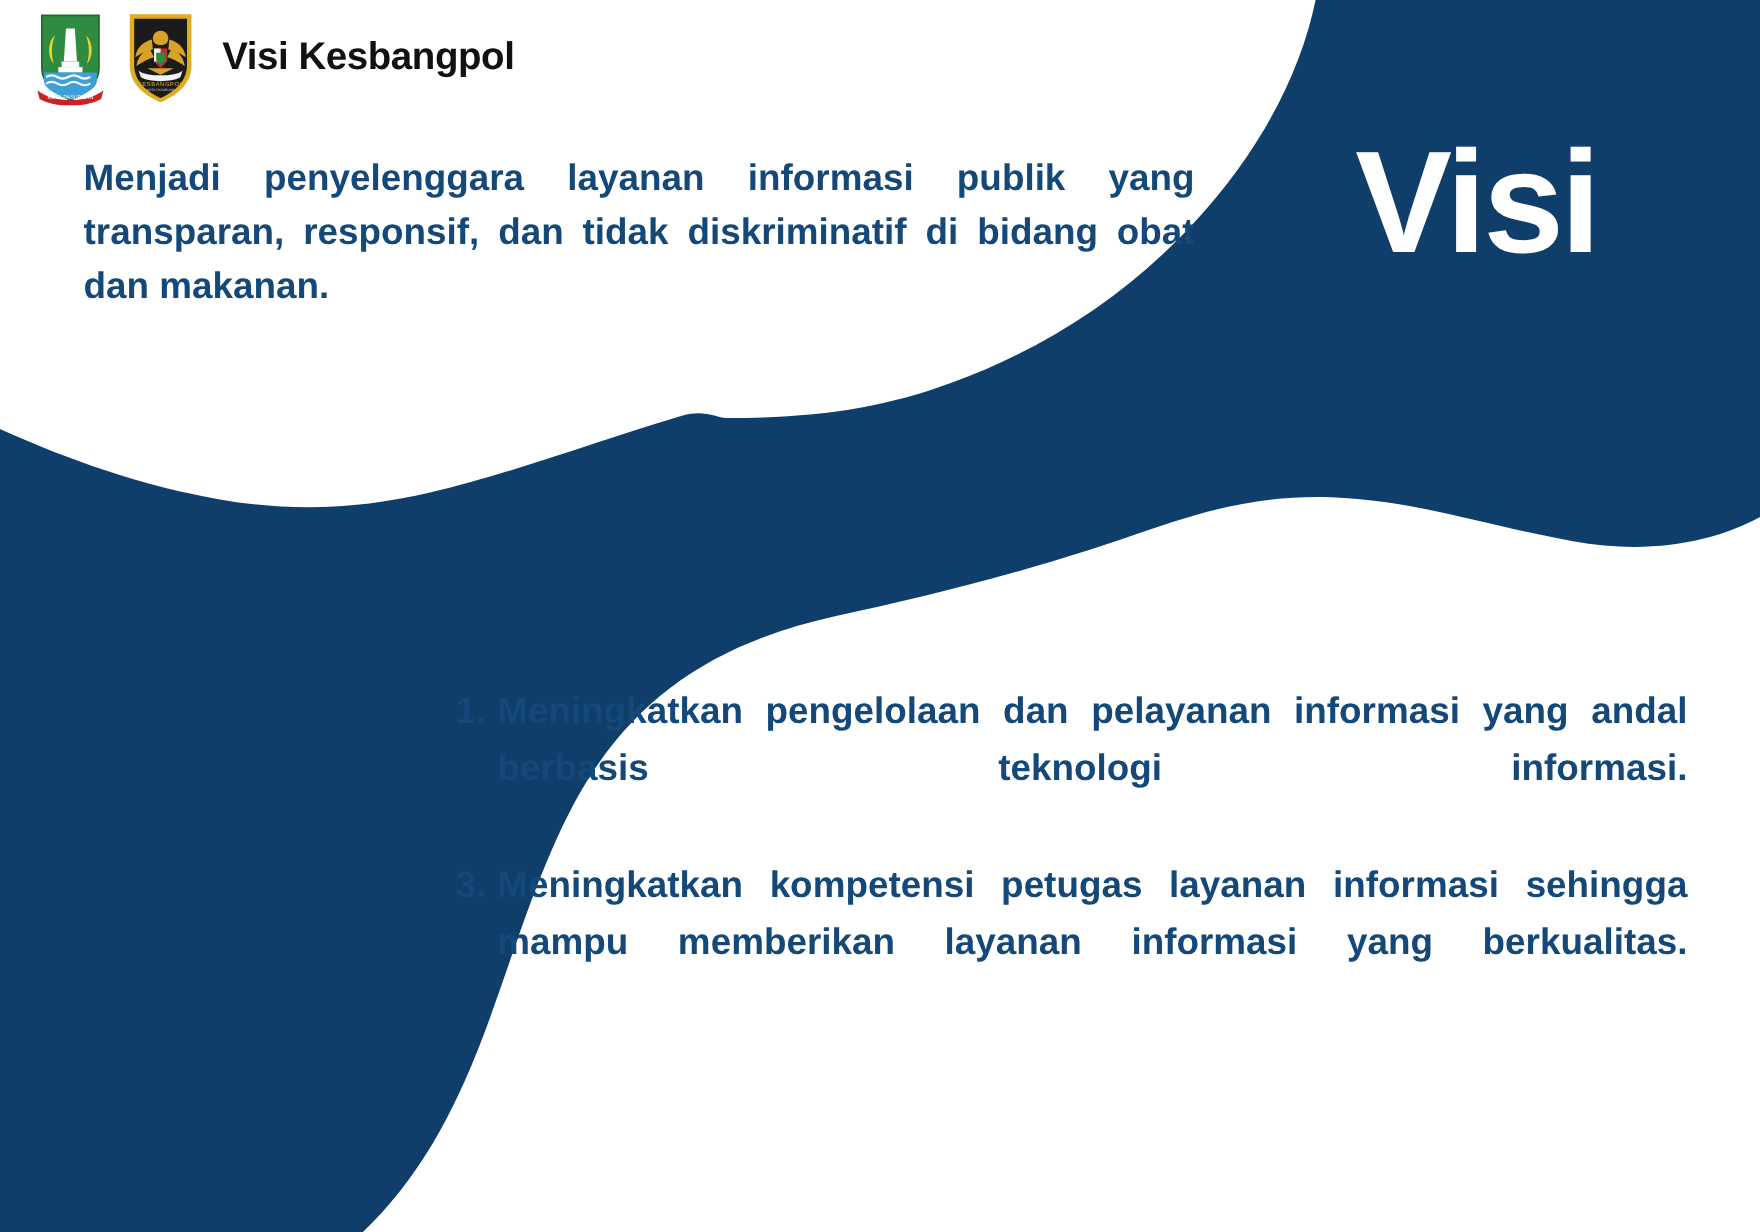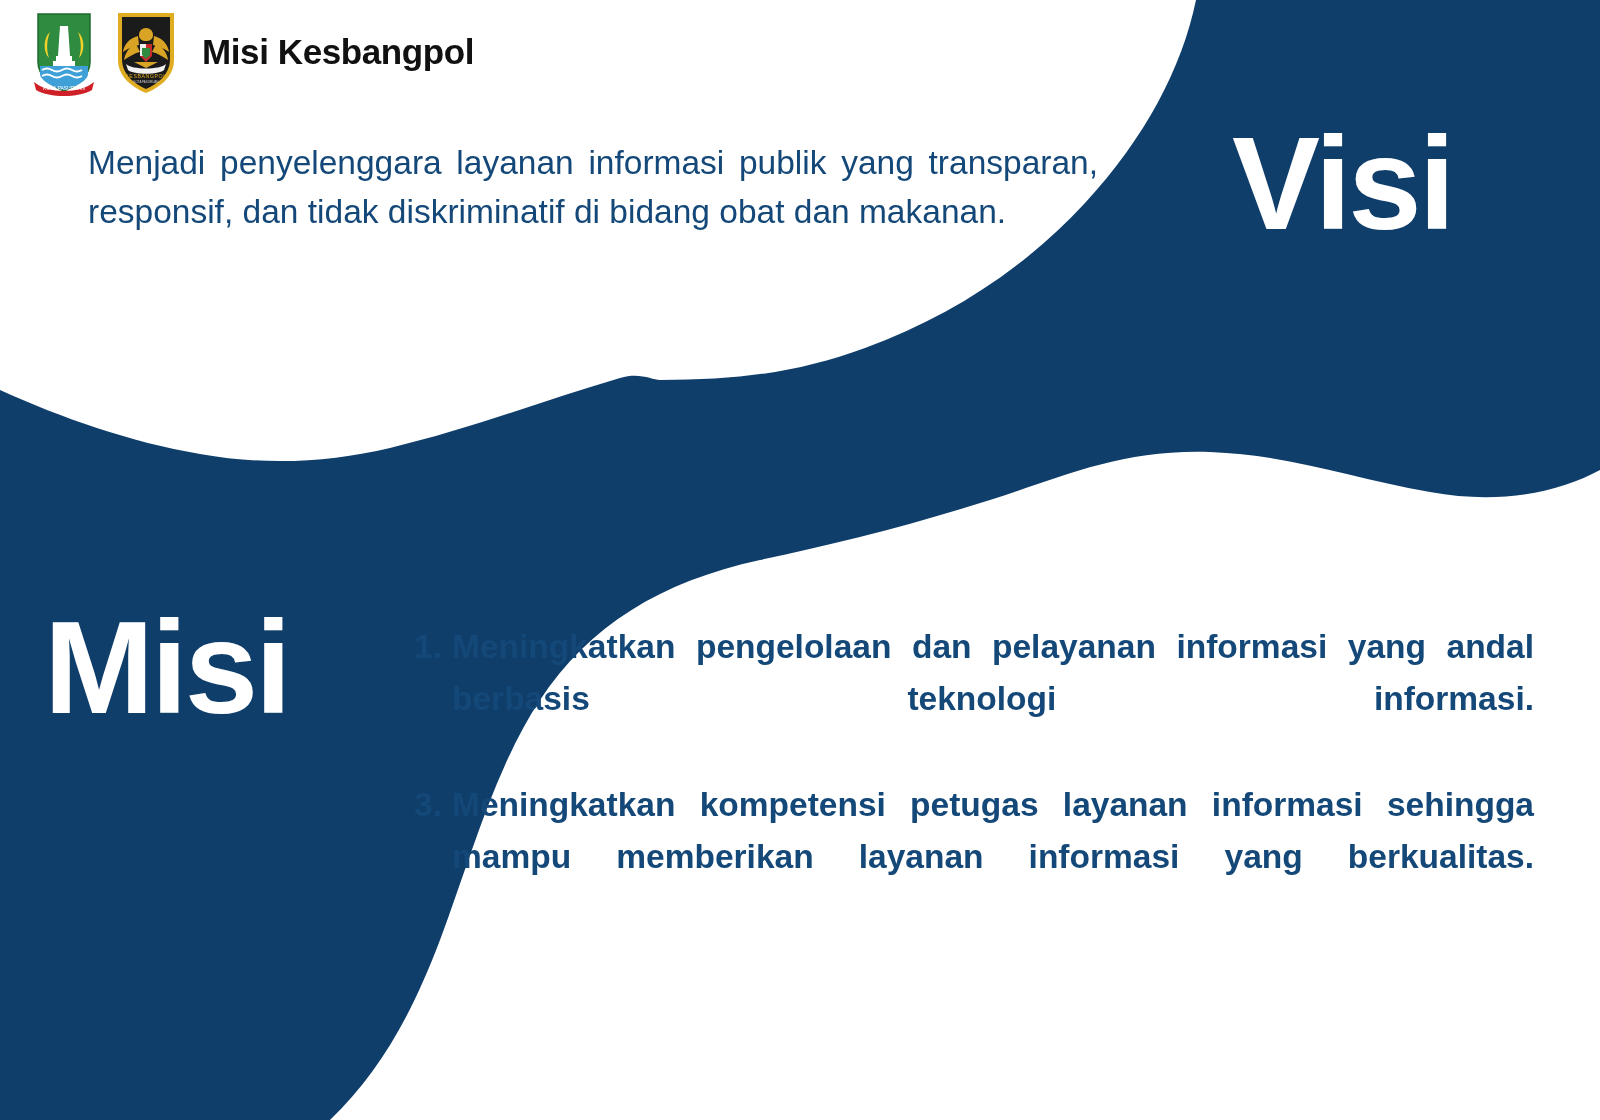--- a/index.html
+++ b/index.html
@@ -49,26 +49,26 @@
     top: 118px;
     font-size: 132px;
     line-height: 1;
     font-weight: bold;
     color: #ffffff;
     letter-spacing: -3px;
     z-index: 4;
   }
   .visi-text {
     position: absolute;
-    left: 88px;
+    left: 76px;
     top: 138px;
     width: 1010px;
     font-size: 33.5px;
     line-height: 1.47;
-    font-weight: normal;
+    font-weight: bold;
     color: #144878;
     text-align: justify;
     text-justify: inter-word;
     z-index: 4;
   }
   .visi-text p { margin: 0; }
 
   
   .misi-heading {
     position: absolute;
@@ -172,29 +172,28 @@
       <path d="M44,36 C51,39 55,45 56,52 C50,48 45,45 40,44 Z" fill="#d9a425"></path>
       <path d="M28,36 L40,36 L40,48 L34,54 L28,48 Z" fill="#c62b2b"></path>
       <path d="M28,36 L34,36 L34,48 L28,48 Z" fill="#f0f0f0"></path>
       <path d="M30,40 L38,40 L38,47 L34,51 L30,47 Z" fill="#2e8b40"></path>
       <path d="M22,54 L46,54 L34,60 Z" fill="#d9a425"></path>
       <path d="M14,56 C20,62 48,62 54,56 L52,62 C46,67 22,67 16,62 Z" fill="#f2f2f2"></path>
       <text x="34" y="70" font-size="5.2" fill="#e0ac21" text-anchor="middle" letter-spacing="0.6" font-family="Liberation Sans, sans-serif">KESBANGPOL</text>
       <text x="34" y="75" font-size="3" fill="#cfcfcf" text-anchor="middle" font-family="Liberation Sans, sans-serif">KOTA PASURUAN</text>
     </svg>
 
-    <div class="brand-title">Misi Kesbangpol</div>
+    <div class="brand-title">Visi Kesbangpol</div>
   </div>
 
   <div class="visi-heading">Visi</div>
   <div class="visi-text">
     <p>Menjadi penyelenggara layanan informasi publik yang transparan, responsif, dan tidak diskriminatif di bidang obat dan makanan.</p>
   </div>
 
-  <div class="misi-heading">Misi</div>
 
   <ol class="misi-list">
     <li class="misi-item">
       <span class="misi-num">1.</span>
       <span class="misi-body">Meningkatkan pengelolaan dan pelayanan informasi yang andal berbasis teknologi informasi.</span>
     </li>
     <li class="misi-item">
       <span class="misi-num">3.</span>
       <span class="misi-body">Meningkatkan kompetensi petugas layanan informasi sehingga mampu memberikan layanan informasi yang berkualitas.</span>
     </li>

